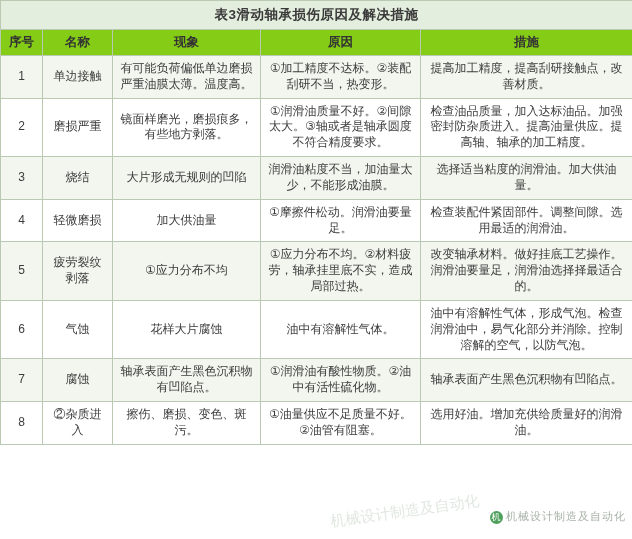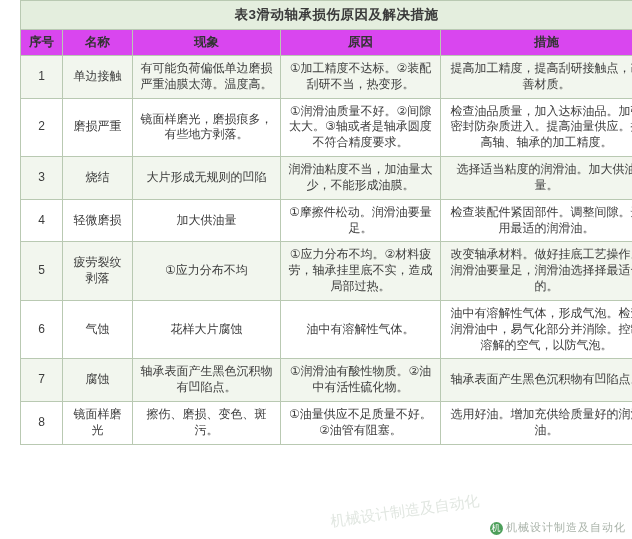--- a/index.html
+++ b/index.html
@@ -12,21 +12,20 @@
     background: #ffffff;
     font-family: "Liberation Sans", "DejaVu Sans", sans-serif;
     overflow: hidden;
   }
   .sheet {
     position: relative;
     width: 632px;
     height: 539px;
     box-sizing: border-box;
     background: #ffffff;
-    padding-left: 20px;
   }
   table.main {
     border-collapse: collapse;
     width: 632px;
     table-layout: fixed;
   }
   table.main td, table.main th {
     border: 1px solid #b9c9b2;
     vertical-align: middle;
     box-sizing: border-box;
@@ -34,21 +33,21 @@
   .title-cell {
     background: #e4eede;
     color: #3a3a3a;
     font-size: 13.5px;
     font-weight: bold;
     text-align: center;
     height: 29px;
     letter-spacing: 0.5px;
   }
   .hdr td {
-    background: #d946ef;
+    background: #84cc16;
     color: #333333;
     font-size: 12.5px;
     font-weight: bold;
     text-align: center;
     height: 26px;
   }
   .cell {
     font-size: 12px;
     color: #3c3c3c;
     line-height: 1.32;
@@ -67,21 +66,21 @@
   }
   tr.alt td {
     background: #f2f6ee;
   }
   tr.plain td {
     background: #ffffff;
   }
   .watermark {
     position: absolute;
     right: 6px;
-    bottom: 4px;
+    bottom: 15px;
     font-size: 11px;
     color: #9aa59a;
     opacity: 0.85;
     letter-spacing: 1px;
     pointer-events: none;
     font-family: "Liberation Sans", "DejaVu Sans", sans-serif;
   }
   .wm-badge {
     display: inline-block;
     width: 13px;
@@ -183,21 +182,21 @@
       <tr class="alt">
         <td class="cell c-num">7</td>
         <td class="cell c-name">腐蚀</td>
         <td class="cell c-text">轴承表面产生黑色沉积物有凹陷点。</td>
         <td class="cell c-text">①润滑油有酸性物质。②油中有活性硫化物。</td>
         <td class="cell c-text">轴承表面产生黑色沉积物有凹陷点。</td>
       </tr>
 
       <tr class="plain">
         <td class="cell c-num">8</td>
-        <td class="cell c-name">镜面样磨光</td>
+        <td class="cell c-name">②杂质进入</td>
         <td class="cell c-text">擦伤、磨损、变色、斑污。</td>
         <td class="cell c-text">①油量供应不足质量不好。②油管有阻塞。</td>
         <td class="cell c-text">选用好油。增加充供给质量好的润滑油。</td>
       </tr>
     </tbody>
   </table>
 
   <div class="wm-diag">机械设计制造及自动化</div>
 
   <div class="watermark">

